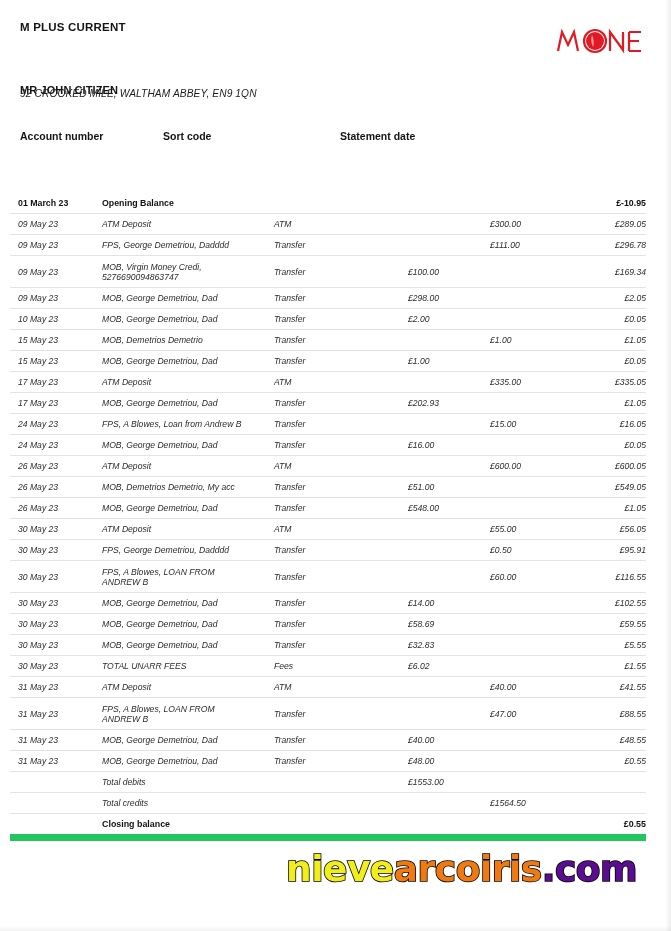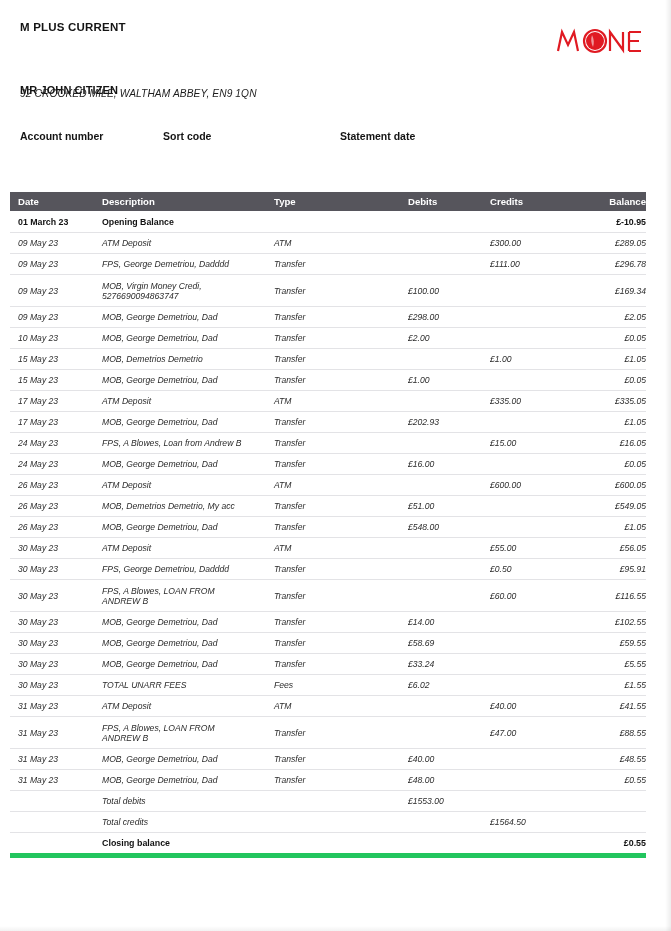--- a/index.html
+++ b/index.html
@@ -126,21 +126,21 @@
     color: #111;
     min-height: 21px;
   }
   .row.summary { font-style: italic; }
   .row.closing {
     font-style: normal;
     font-weight: bold;
     color: #111;
     font-size: 8.9px;
   }
-  .row.closing { border-bottom: 5px solid #22c55e; }
+  .row.closing { border-bottom: 7px solid #22c55e; }
 
   .c-date   { width: 92px;  padding-left: 8px;  box-sizing: border-box; }
   .c-desc   { width: 172px; padding-left: 0px;  box-sizing: border-box; }
   .c-type   { width: 134px; box-sizing: border-box; }
   .c-deb    { width: 82px;  box-sizing: border-box; }
   .c-cred   { width: 92px;  box-sizing: border-box; }
   .c-bal    { width: 64px;  box-sizing: border-box; text-align: right; padding-right: 0px; }
 
   .thead .c-date  { padding-left: 8px; }
   .thead .c-desc  { padding-left: 0px; }
@@ -189,28 +189,20 @@
 
   <div class="meta">
     <div class="meta-row">
       <span class="meta-label col-a">Account number</span>
       <span class="meta-label col-b">Sort code</span>
       <span class="meta-label col-c">Statement date</span>
     </div>
   </div>
 
   <div class="tbl">
-    <div class="thead">
-      <div class="c-date">Date</div>
-      <div class="c-desc">Description</div>
-      <div class="c-type">Type</div>
-      <div class="c-deb">Debits</div>
-      <div class="c-cred">Credits</div>
-      <div class="c-bal">Balance</div>
-    </div>
     <div id="tbody">
         <div class="row opening">
           <div class="c-date">01 March 23</div>
           <div class="c-desc">
             <span class="desc-l2">Opening Balance</span>
           </div>
           <div class="c-type"></div>
           <div class="c-deb"></div>
           <div class="c-cred"></div>
           <div class="c-bal">£-10.95</div>
@@ -406,21 +398,21 @@
           <div class="c-deb">£58.69</div>
           <div class="c-cred"></div>
           <div class="c-bal">£59.55</div>
         </div>
         <div class="row">
           <div class="c-date">30 May 23</div>
           <div class="c-desc">
             <span class="desc-l2">MOB, George Demetriou, Dad</span>
           </div>
           <div class="c-type">Transfer</div>
-          <div class="c-deb">£33.24</div>
+          <div class="c-deb">£32.83</div>
           <div class="c-cred"></div>
           <div class="c-bal">£5.55</div>
         </div>
         <div class="row">
           <div class="c-date">30 May 23</div>
           <div class="c-desc">
             <span class="desc-l2">TOTAL UNARR FEES</span>
           </div>
           <div class="c-type">Fees</div>
           <div class="c-deb">£6.02</div>
@@ -494,16 +486,19 @@
             <span class="desc-l2">Closing balance</span>
           </div>
           <div class="c-type"></div>
           <div class="c-deb"></div>
           <div class="c-cred"></div>
           <div class="c-bal">£0.55</div>
         </div>
       </div>
   </div>
 
+  <div class="watermark">
+    <span class="wm-a">nieve</span><span class="wm-b">arcoiris</span><span class="wm-c">.com</span>
+  </div>
 
   <div class="edge-right"></div>
   <div class="edge-bottom"></div>
 </div>
 
 </body></html>

